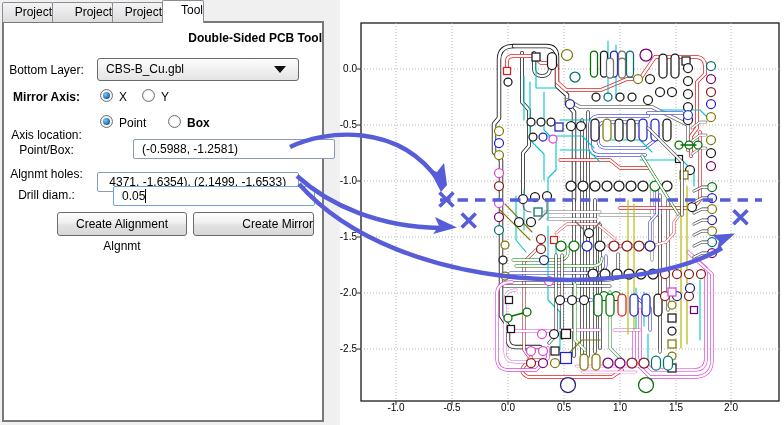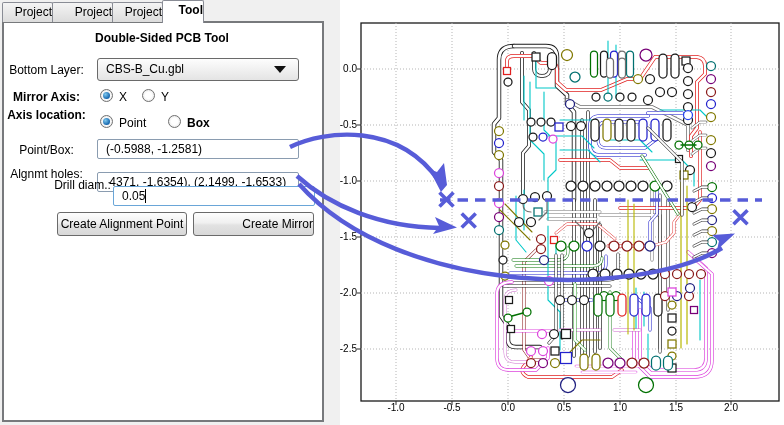--- a/index.html
+++ b/index.html
@@ -13,53 +13,53 @@
 .rlbl{position:absolute;font-size:12px;}
 .btn{position:absolute;height:22px;border:1px solid #6a6a6a;border-radius:3px;background:linear-gradient(#fdfdfd 0%,#f0f0f0 45%,#e2e2e2 55%,#d8d8d8 100%);font-size:12px;text-align:center;line-height:22px;}
 svg{position:absolute;left:0;top:0;}
 </style></head>
 <body>
 <div id="fig"></div>
 <div id="panel"></div>
 <div class="tab" style="left:2px;width:49px;">Project</div>
 <div class="tab" style="left:52px;width:59px;">Project</div>
 <div class="tab" style="left:112px;width:49px;">Project</div>
-<div class="tab" id="tab4" style="left:162px;width:40px;font-weight:bold;">Tool</div>
-<div style="position:absolute;left:2px;top:31px;width:320px;text-align:center;font-size:12px;font-weight:bold;">Double-Sided PCB Tool</div>
+<div class="tab" id="tab4" style="left:162px;width:40px;">Tool</div>
+<div style="position:absolute;left:2px;top:31px;width:320px;text-align:right;font-size:12px;font-weight:bold;">Double-Sided PCB Tool</div>
 
 <div class="lbl" style="top:63px;">Bottom Layer:</div>
 <div class="inp" style="top:58px;height:21px;line-height:21px;background:linear-gradient(#fdfdfd,#e4e4e4);border-color:#6a6a6a;border-radius:3px;">CBS-B_Cu.gbl</div>
 <div style="position:absolute;left:274px;top:66px;width:0;height:0;border-left:6px solid transparent;border-right:6px solid transparent;border-top:7px solid #111;"></div>
 
 <div class="lbl" style="top:90px;font-weight:bold;">Mirror Axis:</div>
 <div class="radio" style="left:100px;top:89px;">
     <div class="rdot"></div>
   </div>
 <div class="rlbl" style="left:119px;top:90px;">X</div>
 <div class="radio" style="left:142px;top:89px;"></div>
 <div class="rlbl" style="left:161px;top:90px;">Y</div>
 
-<div class="lbl" style="top:108px;font-weight:bold;">Axis location:</div>
+<div class="lbl" style="top:128px;">Axis location:</div>
 <div class="radio" style="left:100px;top:115px;">
     <div class="rdot"></div>
   </div>
 <div class="rlbl" style="left:119px;top:116px;">Point</div>
 <div class="radio" style="left:168px;top:115px;"></div>
 <div class="rlbl" style="left:187px;top:116px;font-weight:bold;">Box</div>
 
 <div class="lbl" style="top:143px;">Point/Box:</div>
-<div class="inp" style="top:139px;">(-0.5988, -1.2581)</div>
+<div class="inp" style="top:139px;margin-left:36px;">(-0.5988, -1.2581)</div>
 
 <div class="lbl" style="top:167px;">Algnmt holes:</div>
 <div class="inp" style="top:172px;">&nbsp;4371, -1.6354), (2.1499, -1.6533)</div>
 
-<div class="lbl" style="top:178px;margin-left:36px;">Drill diam.:</div>
+<div class="lbl" style="top:188px;">Drill diam.:</div>
 <div class="inp" style="top:186px;border-color:#6aa6d8;margin-left:16px;">0.05<span style="border-left:1px solid #000;margin-left:0px;"></span></div>
 
-<div class="btn" style="left:57px;top:212px;width:128px;">Create Alignment Point</div>
+<div class="btn" style="left:57px;top:212px;width:128px;">Create Alignment Algnmt</div>
 <div class="btn" style="left:193px;top:212px;width:119px;text-align:right;">Create Mirror</div>
 
 <svg width="784" height="425" viewBox="0 0 784 425">
 
 <g id="axes">
 <rect x="361" y="23" width="418" height="378" fill="#ffffff" stroke="#1a1a1a" stroke-width="1.3"></rect>
 <g stroke="#2a2a2a" stroke-width="1">
 <path d="M396,401 v4 M452,401 v4 M508,401 v4 M564,401 v4 M620,401 v4 M676,401 v4 M731,401 v4"></path>
 <path d="M361,69 h-4 M361,125 h-4 M361,181 h-4 M361,237 h-4 M361,293 h-4 M361,349 h-4"></path>
 </g>

